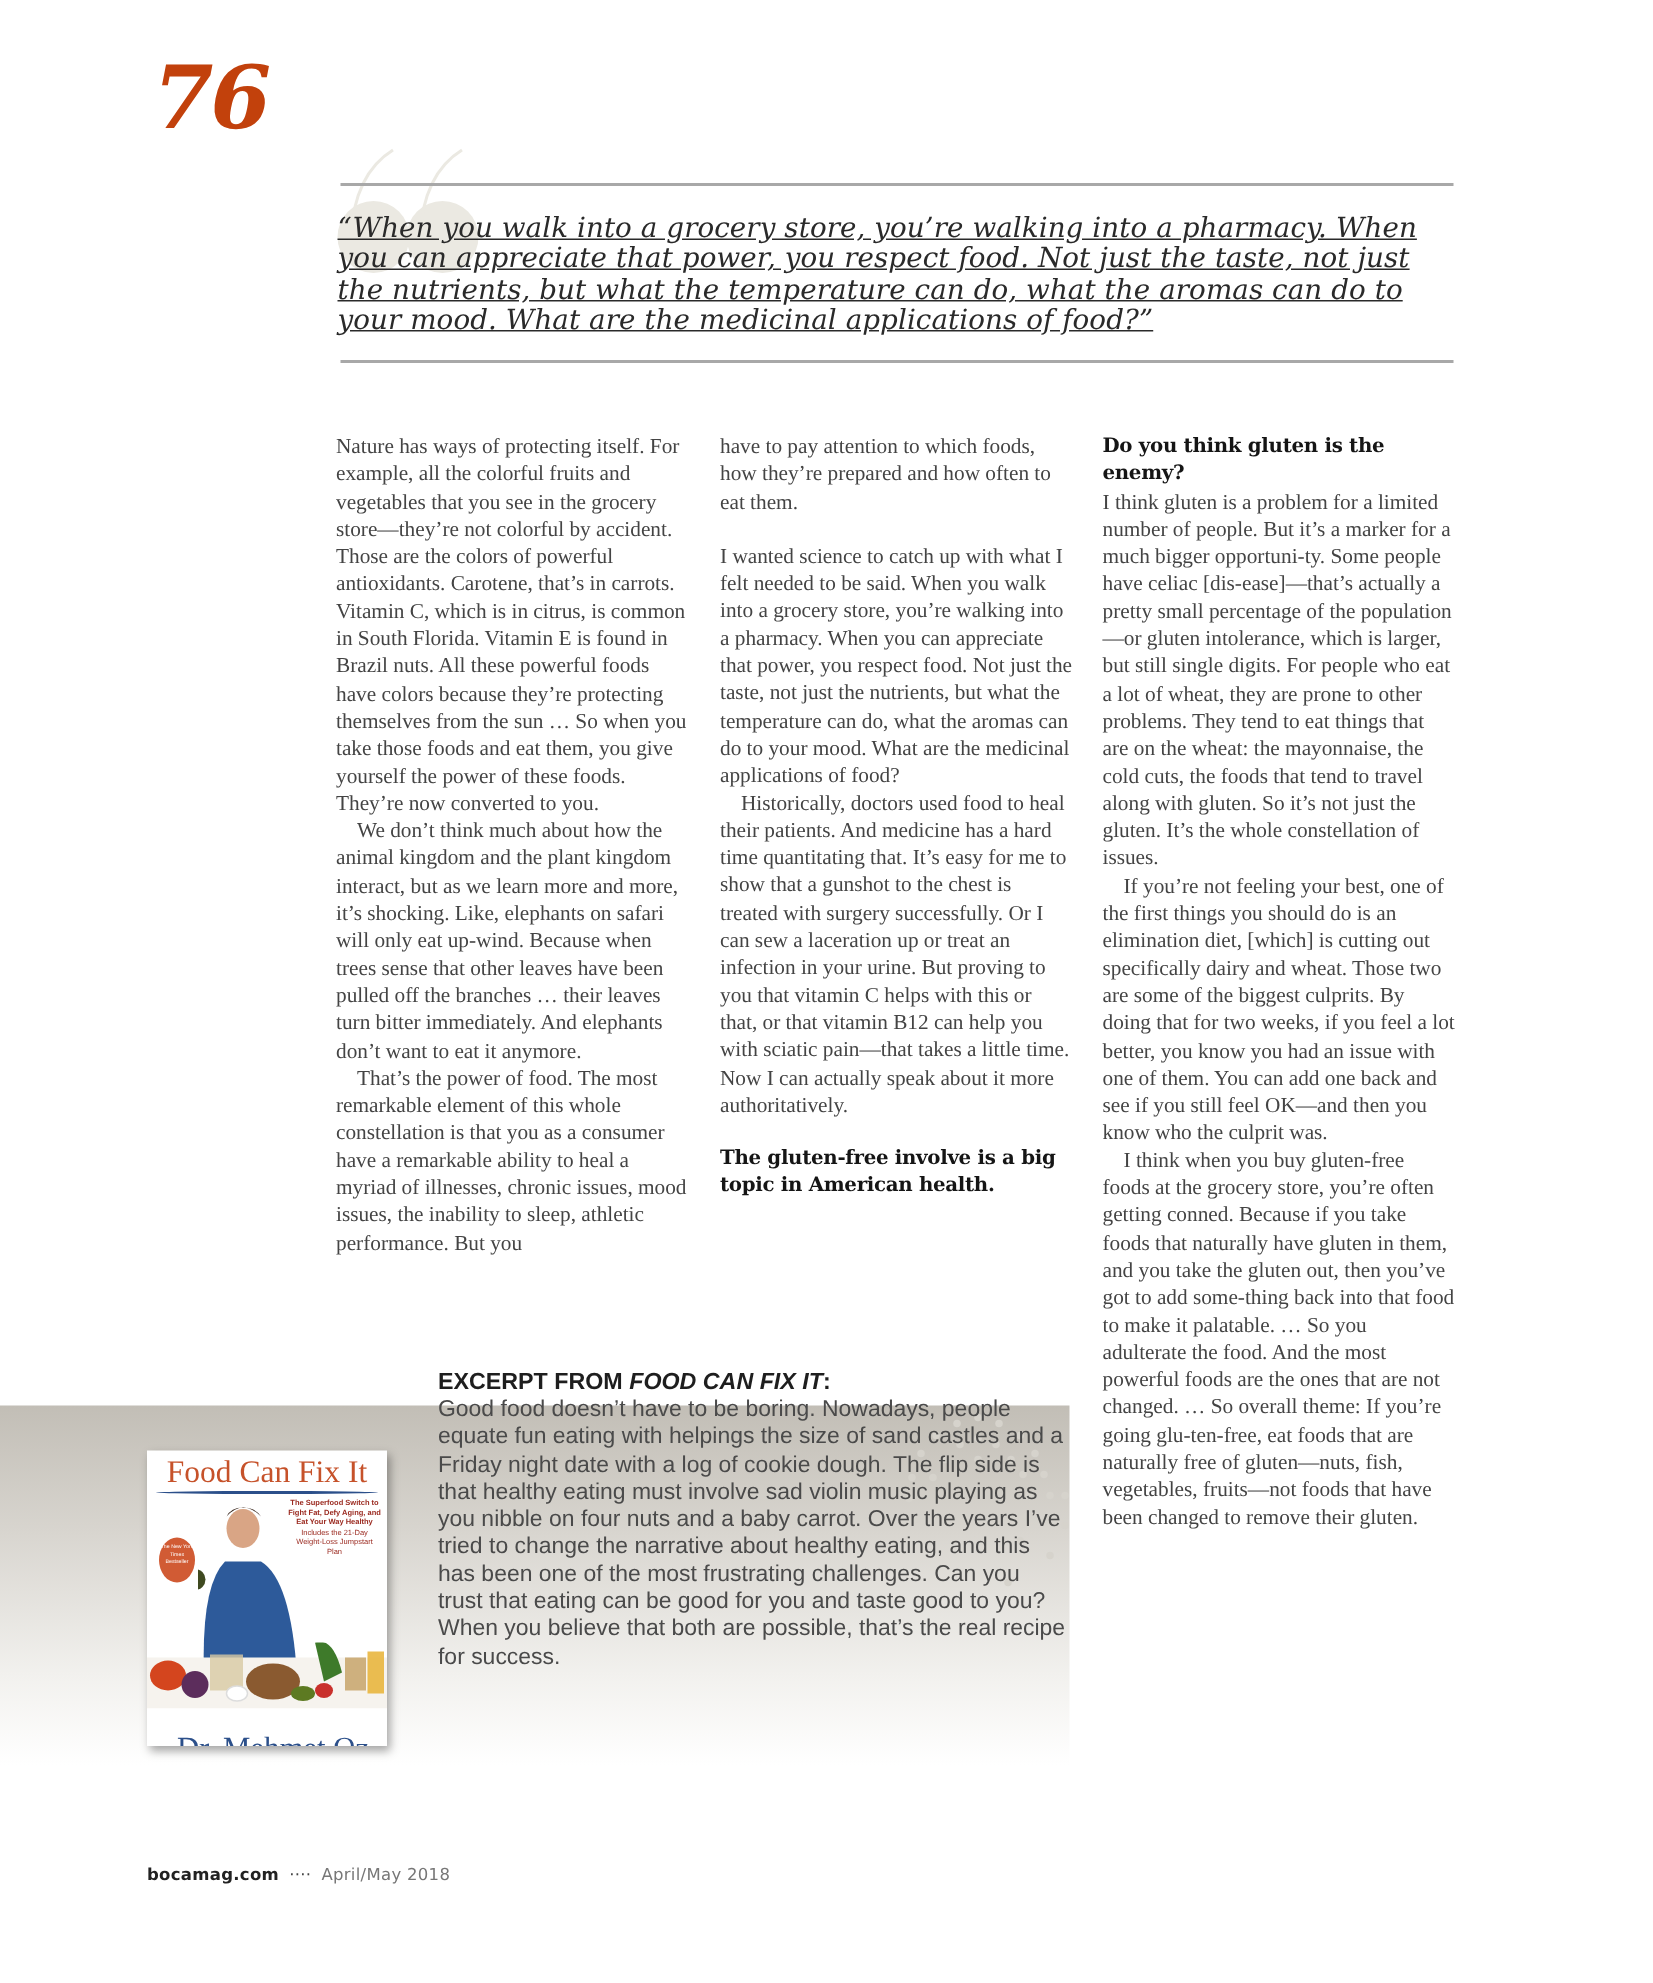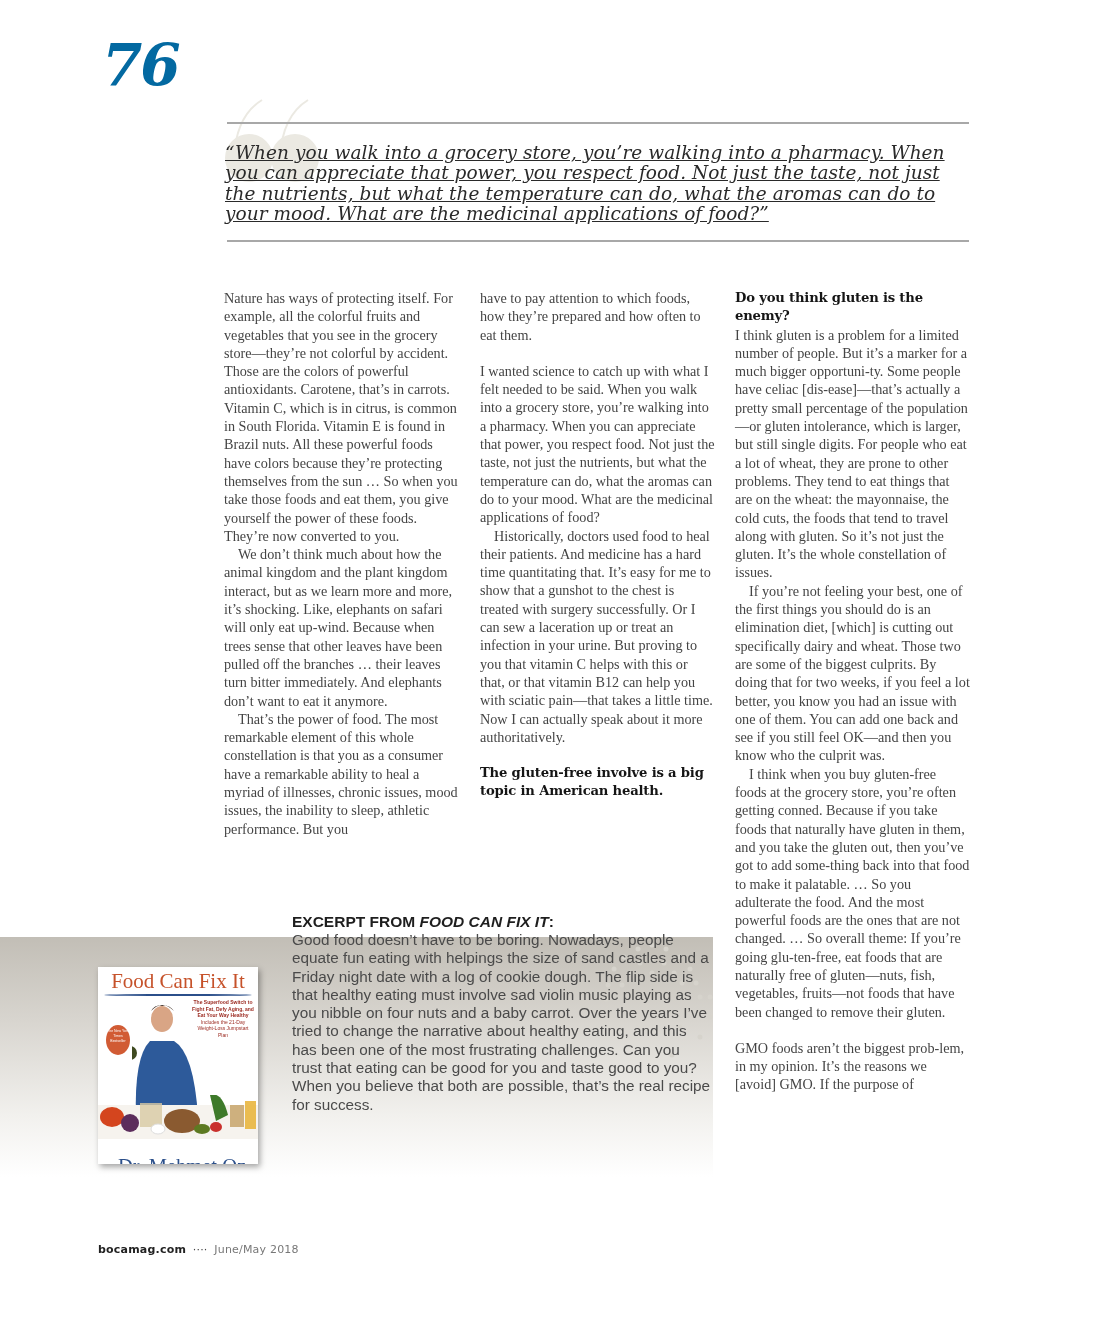--- a/index.html
+++ b/index.html
@@ -1,17 +1,17 @@
 <!DOCTYPE html>
 <html><head>
 <meta charset="utf-8">
 <style>
   html, body { margin:0; padding:0; background:#fff; }
   body { width:1102px; height:1322px; position:relative; overflow:hidden; font-family:"Liberation Serif", serif; color:#333; }
-  .page-num { position:absolute; left:102px; top:36px; font-family:"DejaVu Serif", serif; font-weight:bold; font-style:italic; font-size:58px; letter-spacing:-2px; color:#0369a1; line-height:1; }
+  .page-num { position:absolute; left:102px; top:36px; font-family:"DejaVu Serif", serif; font-weight:bold; font-style:italic; font-size:58px; letter-spacing:-2px; color:#c2410c; line-height:1; }
   .quote-marks { position:absolute; left:222px; top:96px; width:110px; height:86px; }
   .rule { position:absolute; left:227px; width:742px; height:2px; background:#a8a8a8; }
   .pullquote { position:absolute; left:225px; top:143px; width:745px; font-family:"DejaVu Serif", serif; font-style:italic; font-size:18.5px; line-height:20.3px; color:#2a2a2a; letter-spacing:0.05px; margin:0;text-decoration:underline; }
   .col { position:absolute; top:289px; width:235px; font-size:14.2px; line-height:18.3px; color:#444; }
   .col p { margin:0; }
   .col p.ind { text-indent:14px; }
   .col h3 { margin:0; font-family:"DejaVu Serif", serif; font-weight:900; font-size:13.2px; line-height:18.3px; color:#151515; letter-spacing:-0.2px; }
   .col h3 em { font-style:italic; }
   .gap { height:18px; }
   .col1 { left:224px; }
@@ -63,21 +63,20 @@
   <div class="gap"></div>
   <h3>The gluten-free involve is a big topic in American health.</h3>
 </div>
 
 <div class="col col3">
   <h3>Do you think gluten is the enemy?</h3>
   <p>I think gluten is a problem for a limited number of people. But it’s a marker for a much bigger opportuni-ty. Some people have celiac [dis-ease]—that’s actually a pretty small percentage of the population—or gluten intolerance, which is larger, but still single digits. For people who eat a lot of wheat, they are prone to other problems. They tend to eat things that are on the wheat: the mayonnaise, the cold cuts, the foods that tend to travel along with gluten. So it’s not just the gluten. It’s the whole constellation of issues.</p>
   <p class="ind">If you’re not feeling your best, one of the first things you should do is an elimination diet, [which] is cutting out specifically dairy and wheat. Those two are some of the biggest culprits. By doing that for two weeks, if you feel a lot better, you know you had an issue with one of them. You can add one back and see if you still feel OK—and then you know who the culprit was.</p>
   <p class="ind">I think when you buy gluten-free foods at the grocery store, you’re often getting conned. Because if you take foods that naturally have gluten in them, and you take the gluten out, then you’ve got to add some-thing back into that food to make it palatable. … So you adulterate the food. And the most powerful foods are the ones that are not changed. … So overall theme: If you’re going glu-ten-free, eat foods that are naturally free of gluten—nuts, fish, vegetables, fruits—not foods that have been changed to remove their gluten.</p>
   <div class="gap"></div>
-  <p>GMO foods aren’t the biggest prob-lem, in my opinion. It’s the reasons we [avoid] GMO. If the purpose of</p>
 </div>
 
 <div class="excerpt-box"></div>
 
 <svg class="dots" viewBox="0 0 113 140">
   <g fill="#d6d3cc">
     <circle cx="52" cy="8" r="2.5"></circle>
       <circle cx="38" cy="12" r="2.5"></circle>
       <circle cx="66" cy="12" r="2.5"></circle>
     <circle cx="24" cy="20" r="2.5"></circle>
@@ -136,14 +135,14 @@
 </div>
 
 <div class="excerpt">
   <h4><span>EXCERPT FROM </span><em>FOOD CAN FIX IT</em><span>:</span></h4>
   <p>Good food doesn’t have to be boring. Nowadays, people equate fun eating with helpings the size of sand castles and a Friday night date with a log of cookie dough. The flip side is that healthy eating must involve sad violin music playing as you nibble on four nuts and a baby carrot. Over the years I’ve tried to change the narrative about healthy eating, and this has been one of the most frustrating challenges. Can you trust that eating can be good for you and taste good to you? When you believe that both are possible, that’s the real recipe for success.</p>
 </div>
 
 <div class="footer">
   <b>bocamag.com</b>
   <span style="color:#444;margin:0 3px;">····</span>
-  <span>June/May 2018</span>
+  <span>April/May 2018</span>
 </div>
 
 </body></html>

